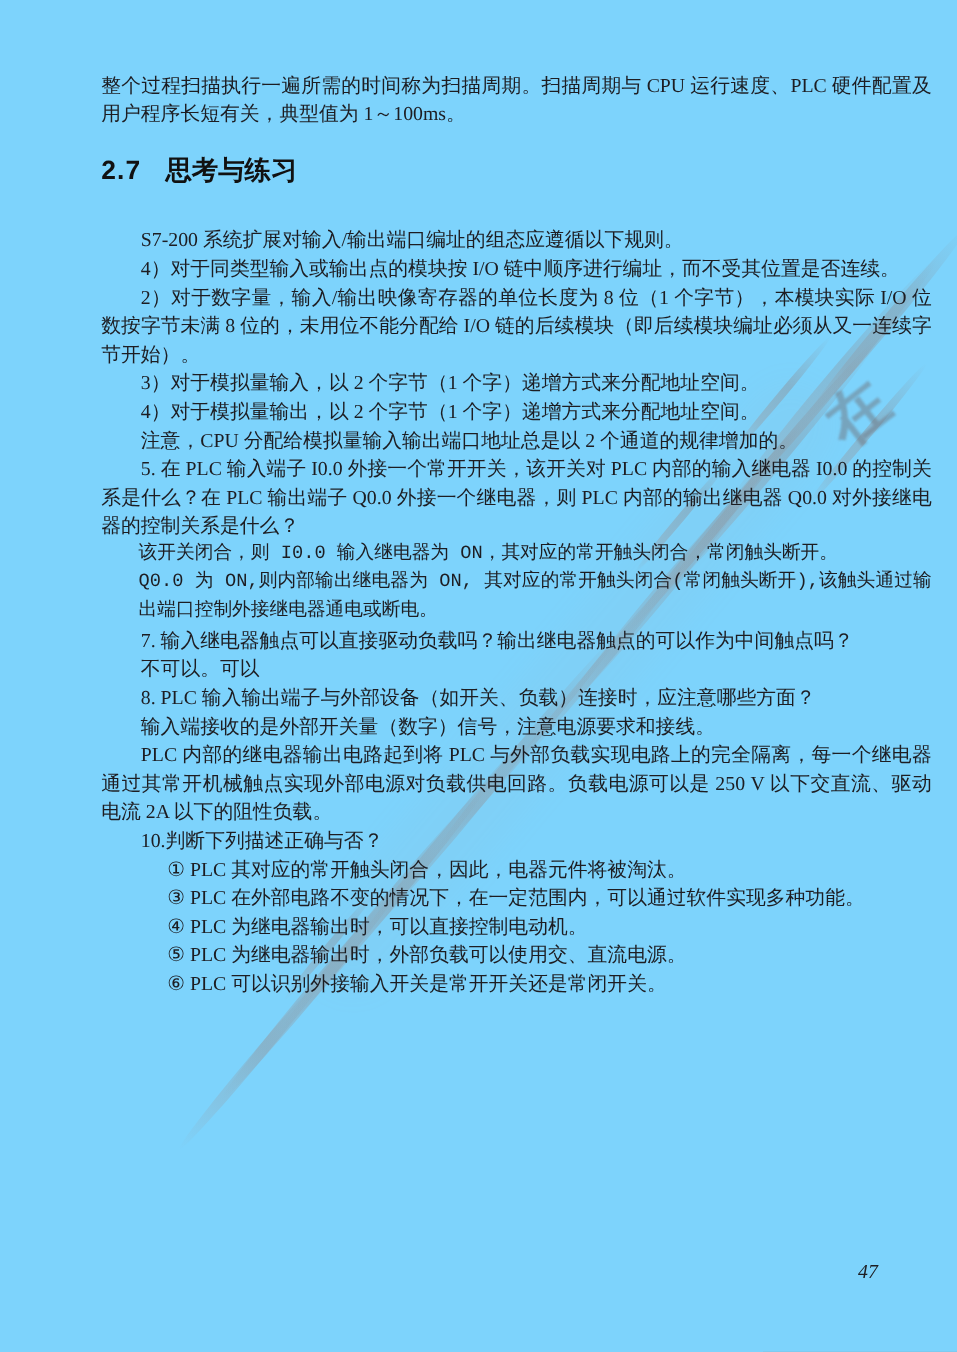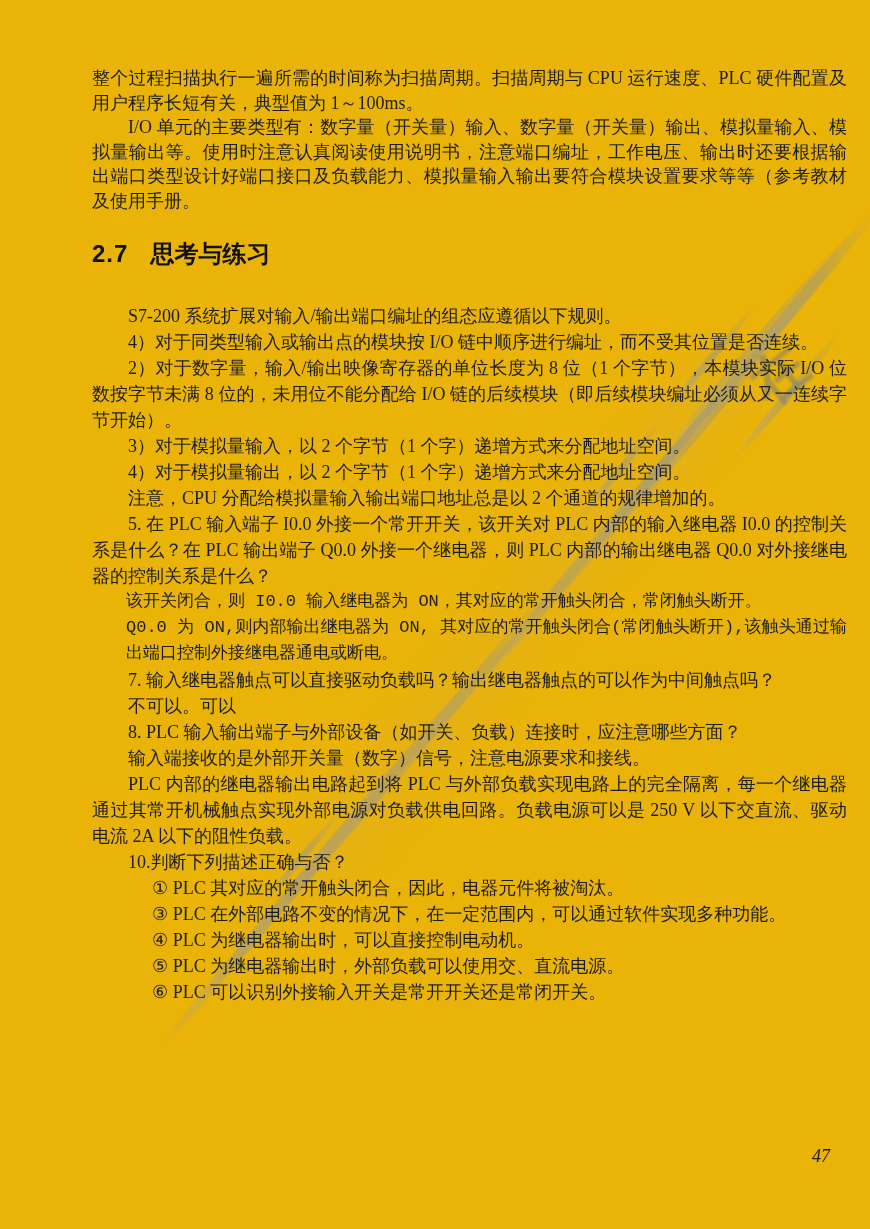--- a/index.html
+++ b/index.html
@@ -1,20 +1,20 @@
 <!DOCTYPE html>
 <html><head>
 <meta charset="utf-8">
 <style>
   html,body{margin:0;padding:0;background:#888;}
   .page{
     position:relative;
     width:870px;height:1229px;
     margin:0 auto;
-    background:#eab308;
+    background:#7dd3fc;
     overflow:hidden;
     font-family:"Liberation Serif","DejaVu Serif",serif;
     color:#1d1d22;
   }
   
   .watermark{position:absolute;inset:0;z-index:0;pointer-events:none;}
   .st{
     position:absolute;
     transform:rotate(-50deg);
     border-radius:50%;
@@ -62,21 +62,21 @@
     margin:26px 0 34px 0;
     font-family:"Liberation Sans","DejaVu Sans",sans-serif;
     font-weight:bold;
     font-size:24px;
     line-height:30px;
     color:#111;
   }
   .section-heading .sec-num{margin-right:22px;letter-spacing:1px;}
   .page-number{
     position:absolute;
-    left:812px;top:1146px;
+    left:780px;top:1146px;
     z-index:1;
     font-size:18px;
     font-style:italic;
     font-family:"Liberation Serif","DejaVu Serif",serif;
     color:#1d1d22;
   }
 </style>
 </head>
 <body>
 
@@ -98,21 +98,20 @@
     <div class="st" style="left:125px;top:960px;width:210px;height:10px;opacity:.32;"></div>
     <div class="st" style="left:640px;top:356px;width:140px;height:7px;opacity:.50;"></div>
     <div class="st" style="left:555px;top:466px;width:130px;height:7px;opacity:.48;"></div>
     <div class="st" style="left:235px;top:856px;width:130px;height:7px;opacity:.45;"></div>
     <span class="wm-glyph" style="left:752px;top:338px;">在</span>
   </div>
 
   <div class="content">
     <div id="pre-blocks">
         <p class="flush">整个过程扫描执行一遍所需的时间称为扫描周期。扫描周期与 CPU 运行速度、PLC 硬件配置及用户程序长短有关，典型值为 1～100ms。</p>
-        <p class="body">I/O 单元的主要类型有：数字量（开关量）输入、数字量（开关量）输出、模拟量输入、模拟量输出等。使用时注意认真阅读使用说明书，注意端口编址，工作电压、输出时还要根据输出端口类型设计好端口接口及负载能力、模拟量输入输出要符合模块设置要求等等（参考教材及使用手册。</p>
       </div>
 
     <h2 class="section-heading"><span class="sec-num">2.7</span><span>思考与练习</span></h2>
 
     <div id="post-blocks">
         <p class="body">S7-200 系统扩展对输入/输出端口编址的组态应遵循以下规则。</p>
         <p class="body">4）对于同类型输入或输出点的模块按 I/O 链中顺序进行编址，而不受其位置是否连续。</p>
         <p class="body">2）对于数字量，输入/输出映像寄存器的单位长度为 8 位（1 个字节），本模块实际 I/O 位数按字节未满 8 位的，未用位不能分配给 I/O 链的后续模块（即后续模块编址必须从又一连续字节开始）。</p>
         <p class="body">3）对于模拟量输入，以 2 个字节（1 个字）递增方式来分配地址空间。</p>
         <p class="body">4）对于模拟量输出，以 2 个字节（1 个字）递增方式来分配地址空间。</p>

